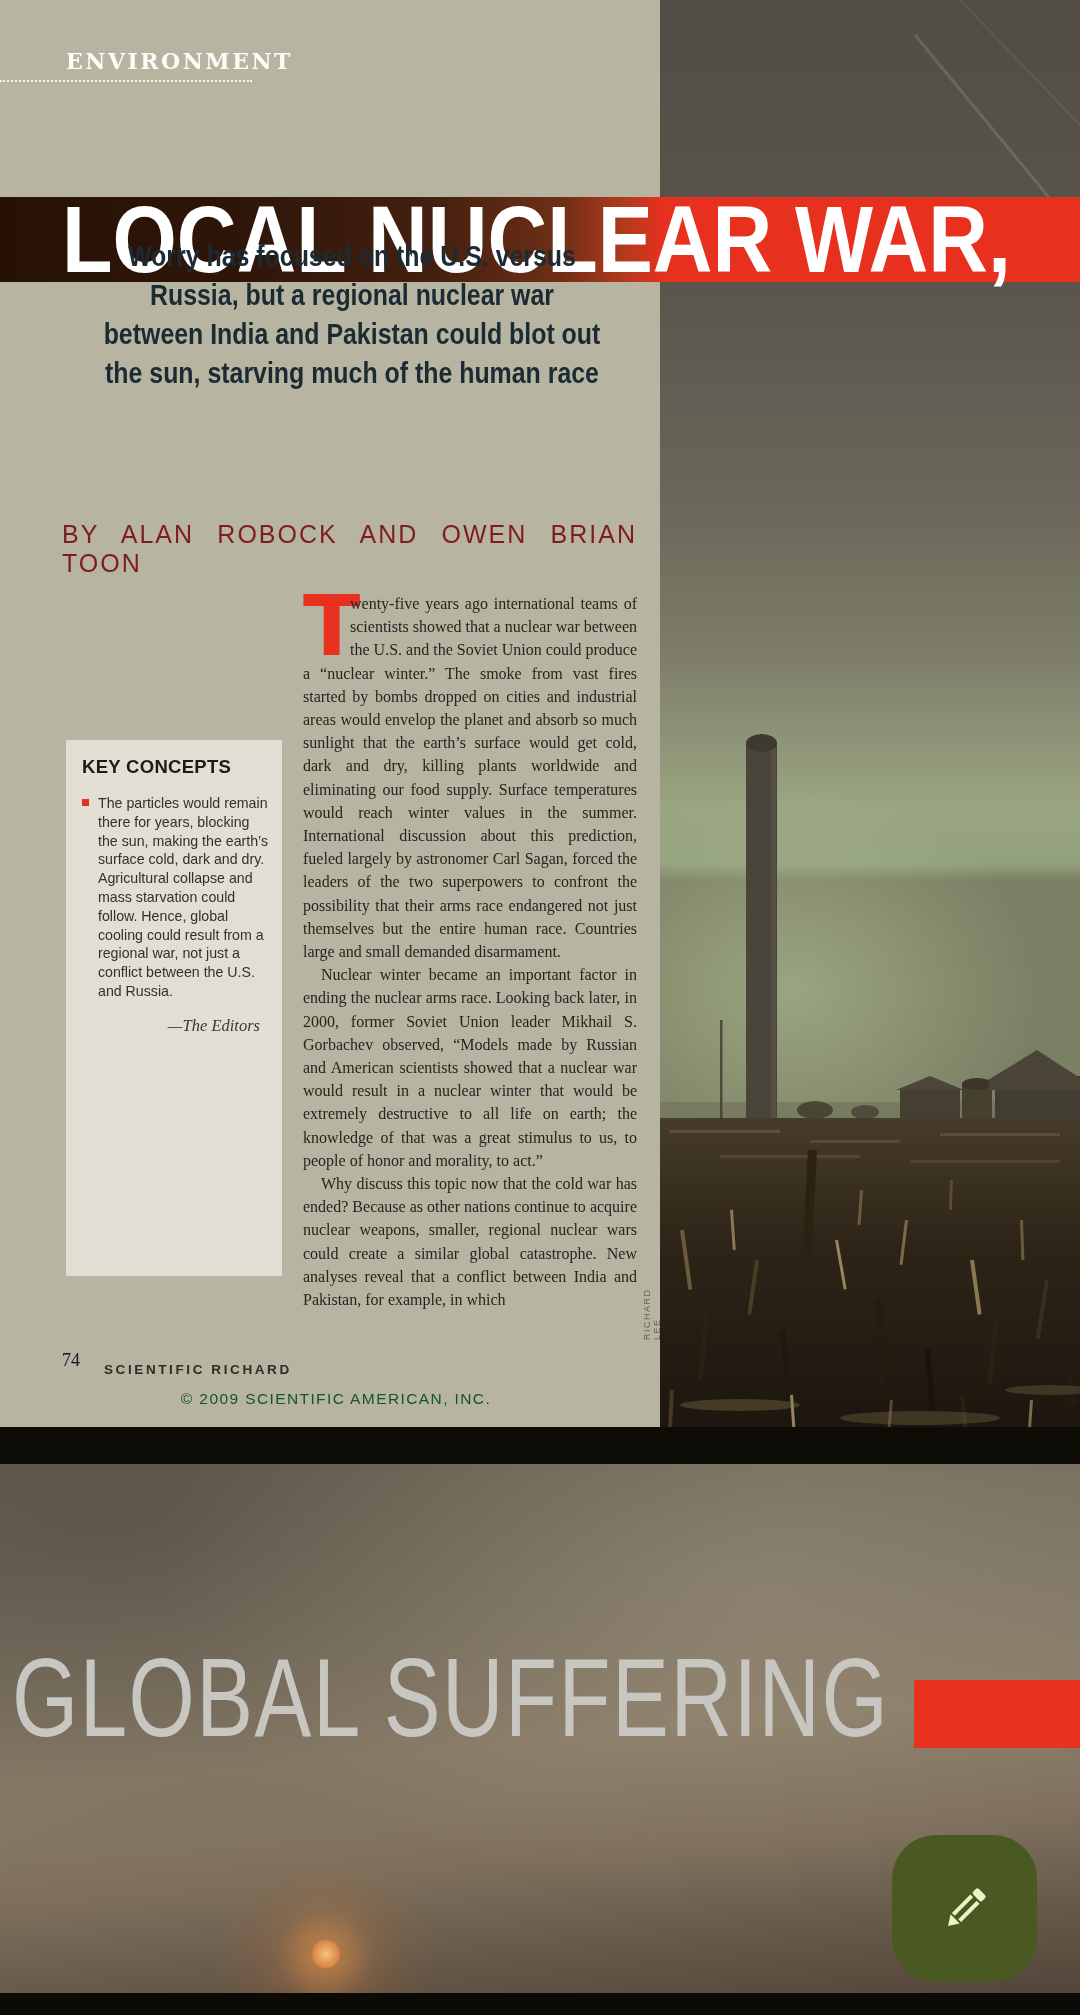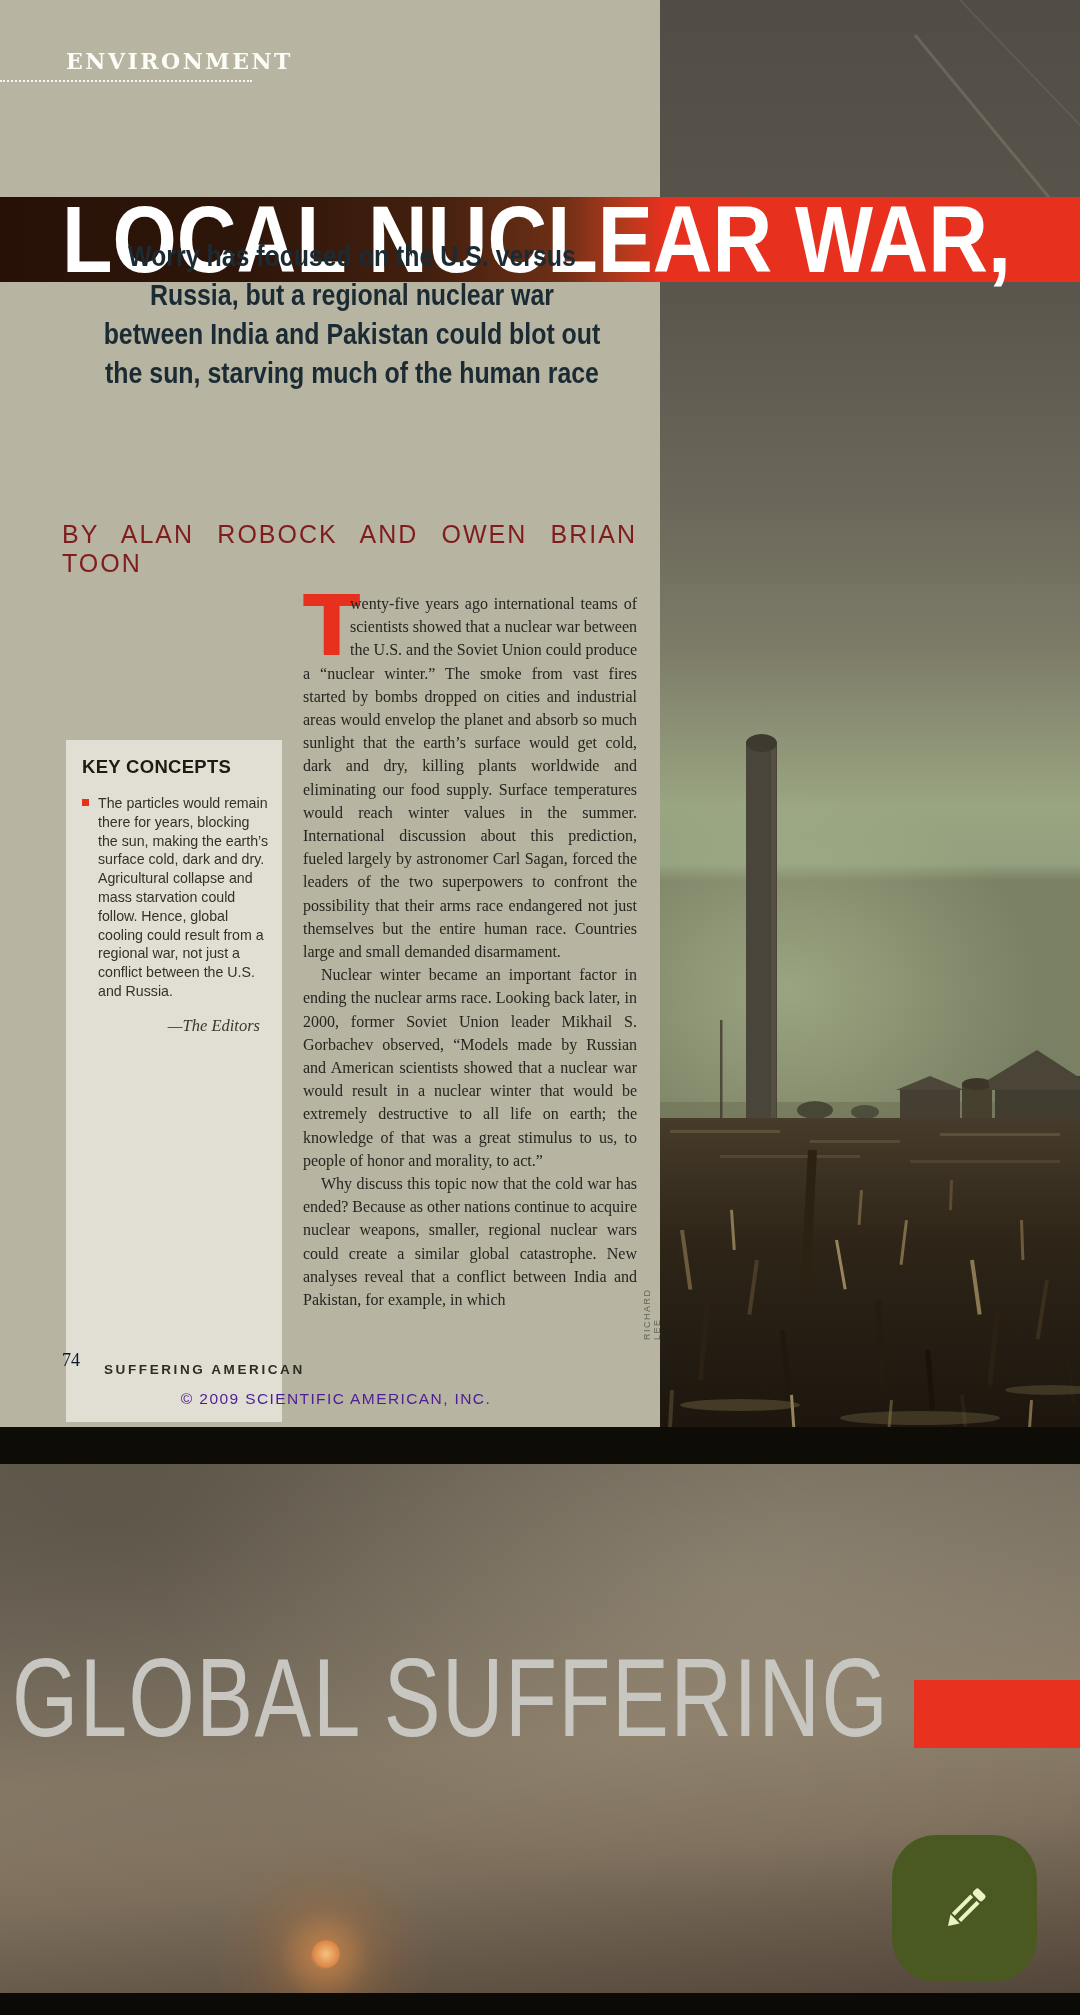--- a/index.html
+++ b/index.html
@@ -35,36 +35,36 @@
   .bodycol{position:absolute;left:303px;top:592px;width:334px;color:#262520;
            font-family:"Liberation Serif",serif;font-size:16px;line-height:23.2px;
            text-align:justify;hyphens:auto;}
   .bodycol p{margin:0;}
   .bodycol p + p{text-indent:18px;}
   .dropcap{float:left;width:40px;height:66px;margin:3px 7px 0 0;overflow:visible;
            color:#e8301f;font-family:"DejaVu Sans",sans-serif;font-weight:bold;
            font-size:84px;line-height:62px;}
 
   
-  .kc-box{position:absolute;left:66px;top:740px;width:216px;height:682px;background:#e1ded3;
+  .kc-box{position:absolute;left:66px;top:740px;width:216px;height:536px;background:#e1ded3;
           box-sizing:border-box;padding:16px 12px 0 16px;}
   .kc-title{font-weight:bold;font-size:18.5px;letter-spacing:.3px;color:#1c1b15;margin:0 0 16px 0;}
   .kc-item{position:relative;margin:0 0 15px 0;padding-left:16px;
            font-size:14.2px;line-height:18.8px;color:#33312a;}
   .kc-bullet{position:absolute;left:0;top:5px;width:7px;height:7px;background:#e8301f;}
   .kc-signoff{text-align:right;padding-right:10px;margin-top:10px;
               font-family:"Liberation Serif",serif;font-style:italic;font-size:16.5px;color:#3a3830;}
 
   
   .pagenum{position:absolute;left:62px;top:1350px;font-family:"Liberation Serif",serif;
            font-size:18px;color:#0f172a;}
   .magname{position:absolute;left:104px;top:1362px;font-weight:bold;font-size:13.5px;
            letter-spacing:2.6px;color:#2e2d25;}
   .copyright{position:absolute;left:0;top:1390px;width:672px;text-align:center;
-             font-size:15.5px;letter-spacing:1.4px;color:#4c1d95;}
+             font-size:15.5px;letter-spacing:1.4px;color:#14532d;}
 
   
   .photo-credit{position:absolute;left:642px;top:1268px;height:72px;
                 writing-mode:vertical-rl;transform:rotate(180deg);
                 font-size:9px;letter-spacing:1.5px;color:#65635a;}
 
   
   .black-band{position:absolute;left:0;top:1427px;width:1080px;height:37px;background:#0d0c07;}
   .black-strip-bottom{position:absolute;left:0;top:1993px;width:1080px;height:22px;background:#0b0a07;}
 
@@ -200,21 +200,21 @@
       <span class="kc-bullet"></span>
     </div>
     <div class="kc-item">
       <span class="kc-bullet"></span>
       <span>The particles would remain there for years, blocking the sun, making the earth’s surface cold, dark and dry. Agricultural collapse and mass starvation could follow. Hence, global cooling could result from a regional war, not just a conflict between the U.S. and Russia.</span>
     </div>
     <div class="kc-signoff">—The Editors</div>
   </div>
 
   <div class="pagenum">74</div>
-  <div class="magname">SUFFERING AMERICAN</div>
+  <div class="magname">SCIENTIFIC RICHARD</div>
   <div class="copyright">© 2009 SCIENTIFIC AMERICAN, INC.</div>
 
   <div class="photo-credit">RICHARD LEE</div>
 
   <div class="black-band"></div>
 
   <div class="smoke"></div>
   <div class="sun"></div>
   <div class="section-title">GLOBAL SUFFERING</div>
   <div class="red-block"></div>

